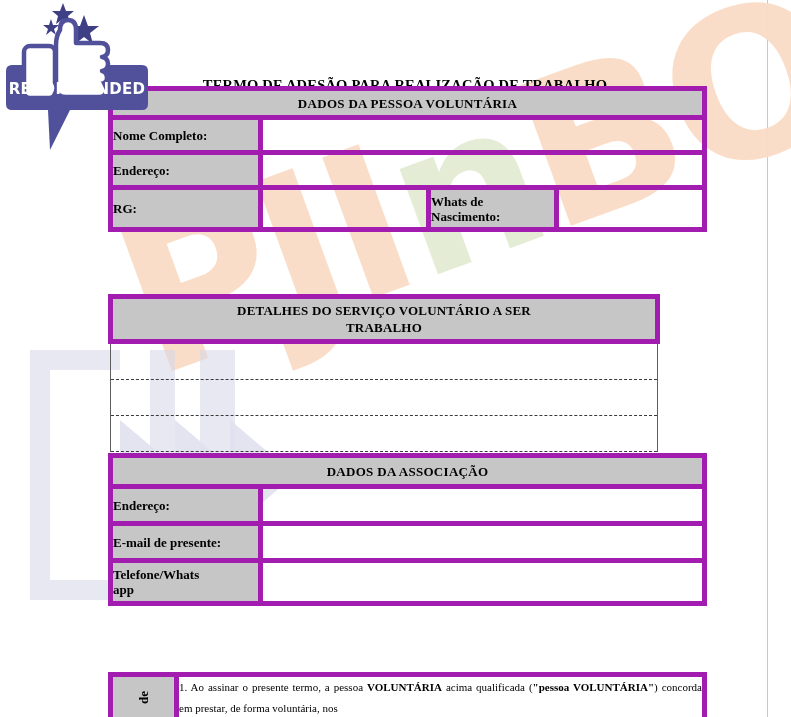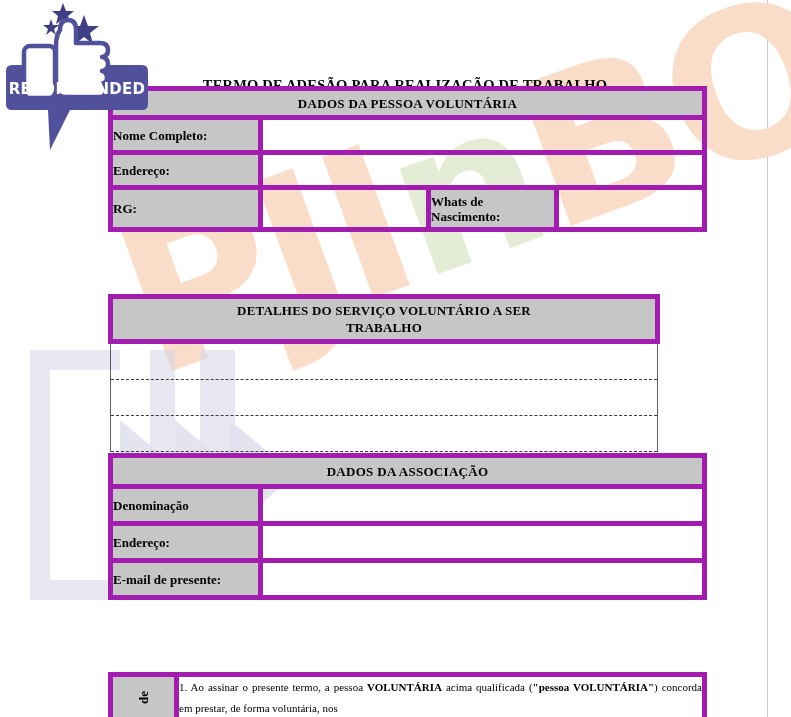--- a/index.html
+++ b/index.html
@@ -281,29 +281,32 @@
     <table id="table-associacao" class="doc-table">
       <colgroup>
         <col style="width:150px">
           <col style="width:444px">
       </colgroup>
       <tbody>
         <tr class="r-hdr">
           <td class="hdr" colspan="2">DADOS DA ASSOCIAÇÃO</td>
         </tr>
         <tr>
-          <td class="lbl">Denominação</td>
-          <td class="blank"></td>
-        </tr>
-        <tr>
           <td class="lbl">Endereço:</td>
           <td class="blank"></td>
         </tr>
         <tr>
           <td class="lbl">E-mail de presente:</td>
+          <td class="blank"></td>
+        </tr>
+        <tr class="r-tall">
+          <td class="lbl">
+            <div><span>Telefone/Whats</span></div>
+            <div>app</div>
+          </td>
           <td class="blank"></td>
         </tr>
       </tbody>
     </table>
 
     <table id="table-clausulas" class="doc-table">
       <colgroup>
         <col style="width:66px">
           <col style="width:528px">
       </colgroup>

